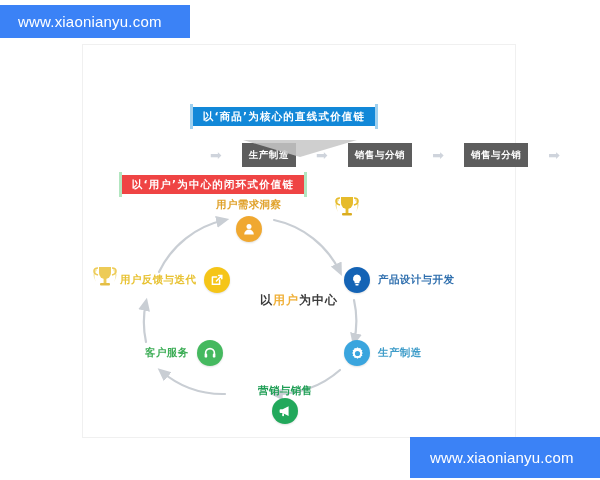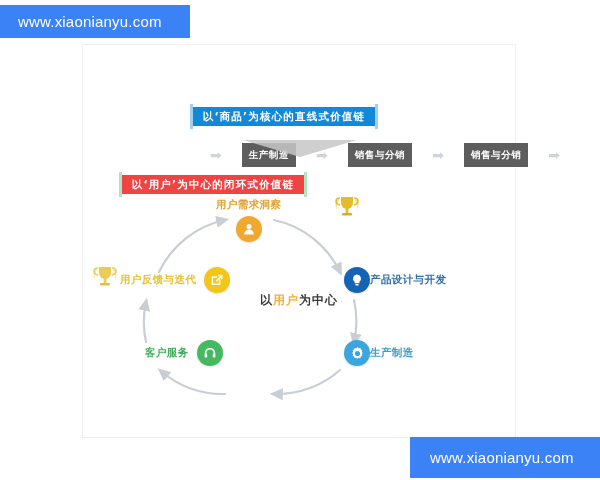--- a/index.html
+++ b/index.html
@@ -186,21 +186,21 @@
   #node-manufact  { left: 262px; top:150px; }
   #node-marketing { left: 176px; top:190px; flex-direction: column; }
   #node-service   { left:  63px; top:150px; flex-direction: row-reverse; }
   #node-feedback  { left:  38px; top: 77px; flex-direction: row-reverse; }
 
   #node-insight .node-label,
   #node-marketing .node-label { margin-bottom: 4px; }
   #node-marketing { flex-direction: column-reverse; }
   #node-marketing .node-label { margin-bottom: 0; margin-top: 4px; }
   #node-design .node-label,
-  #node-manufact .node-label { }
+  #node-manufact .node-label { margin-left: 8px; }
   #node-service .node-label,
   #node-feedback .node-label { margin-right: 8px; }
 
   
   #center-text {
     position: absolute;
     left: 117px;
     top: 102px;
     width: 200px;
     text-align: center;
@@ -316,20 +316,29 @@
   <div class="node" id="node-manufact">
     <span class="node-dot" style="background:#3aa5de">
       <svg width="15" height="15" viewBox="0 0 15 15">
         <path d="M7.5 1.3 l1.3 1 1.6-.4 .5 1.6 1.5 .7-.6 1.5 1 1.3-1 1.3 .6 1.5-1.5 .7-.5 1.6-1.6-.4-1.3 1-1.3-1-1.6 .4-.5-1.6-1.5-.7 .6-1.5-1-1.3 1-1.3-.6-1.5 1.5-.7 .5-1.6 1.6 .4z" fill="#fff"></path>
         <circle cx="7.5" cy="7.5" r="2.6" fill="#3aa5de"></circle>
       </svg>
     </span>
     <span class="node-label" style="color:#3e9cc9">生产制造</span>
   </div>
 
+  <div class="node" id="node-marketing">
+    <span class="node-dot" style="background:#22a85b">
+      <svg width="14" height="14" viewBox="0 0 14 14">
+        <path d="M10.6 2.2 L4.6 5.3 H2.6 a1 1 0 0 0-1 1 v1.6 a1 1 0 0 0 1 1 h2 l6 3.1 z" fill="#fff"></path>
+        <rect x="4.2" y="9" width="1.8" height="3.3" rx="0.8" fill="#fff"></rect>
+      </svg>
+    </span>
+    <span class="node-label" style="color:#1f9e55">营销与销售</span>
+  </div>
 
   <div class="node" id="node-feedback">
     <span class="node-dot" style="background:#f5c518">
       <svg width="14" height="14" viewBox="0 0 14 14">
         <path d="M2.4 4 h4.2 M2.4 4 v7.2 h7.2 V7" fill="none" stroke="#fff" stroke-width="1.5" stroke-linecap="round"></path>
         <path d="M6.4 8 L11.4 3 M8.6 2.6 h3.2 v3.2" fill="none" stroke="#fff" stroke-width="1.5" stroke-linecap="round"></path>
       </svg>
     </span>
     <span class="node-label" style="color:#e8c232">用户反馈与迭代</span>
   </div>

